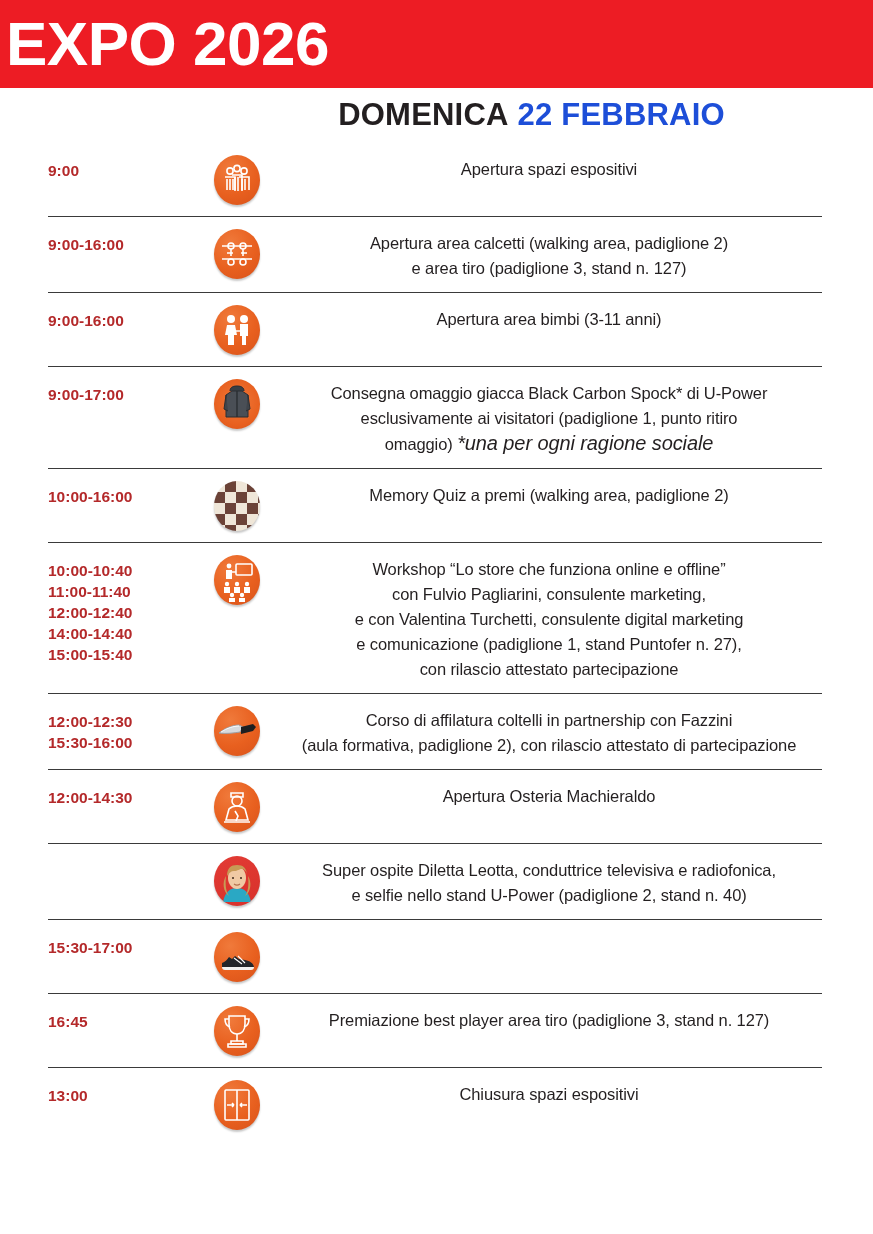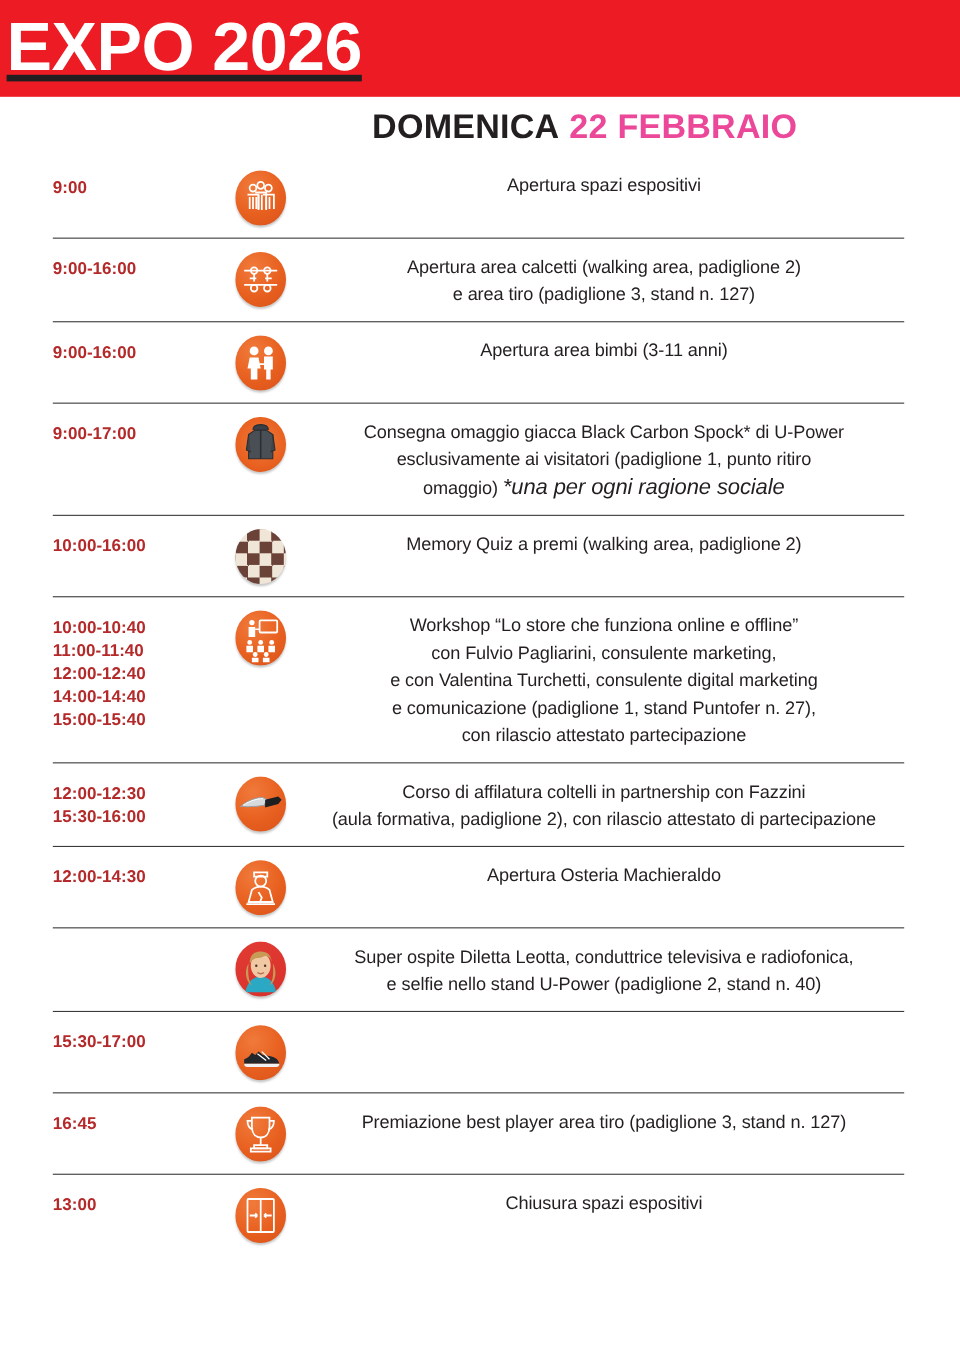--- a/index.html
+++ b/index.html
@@ -18,21 +18,20 @@
 
   
   .banner {
     width: 873px;
     height: 88px;
     background: #ed1c24;
     display: flex;
     align-items: center;
     box-sizing: border-box;
     padding-left: 6px;
-    text-decoration: underline;
   }
   .banner-title {
     color: #ffffff;
     font-size: 62px;
     font-weight: bold;
     letter-spacing: -0.5px;
     line-height: 1;
     white-space: nowrap;
     font-family: "Liberation Sans", sans-serif;
   }
@@ -47,21 +46,21 @@
   }
   .date-day {
     font-size: 31px;
     font-weight: bold;
     color: #231f20;
     letter-spacing: 0.2px;
   }
   .date-num {
     font-size: 31px;
     font-weight: bold;
-    color: #ec4899;
+    color: #1d4ed8;
     letter-spacing: 0.2px;
     margin-left: 9px;
   }
 
   
   .schedule {
     margin: 0;
     padding: 0 0 0 0;
     width: 873px;
     box-sizing: border-box;

